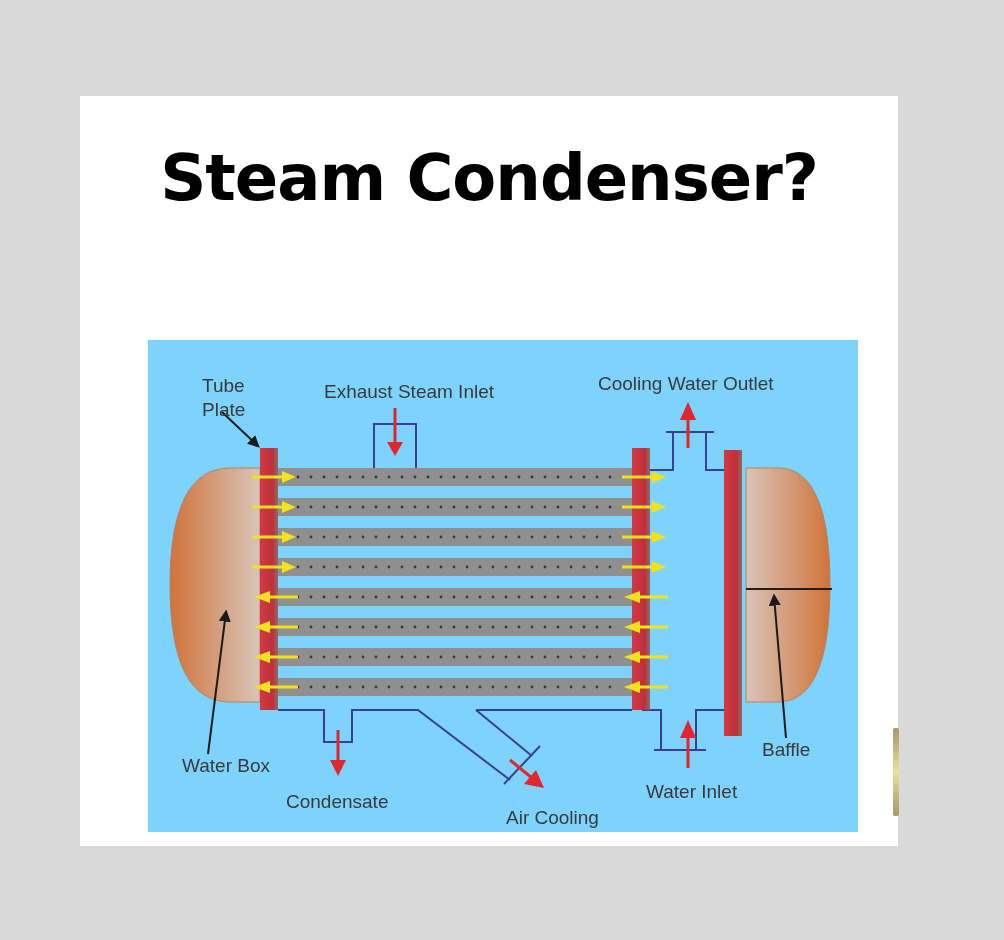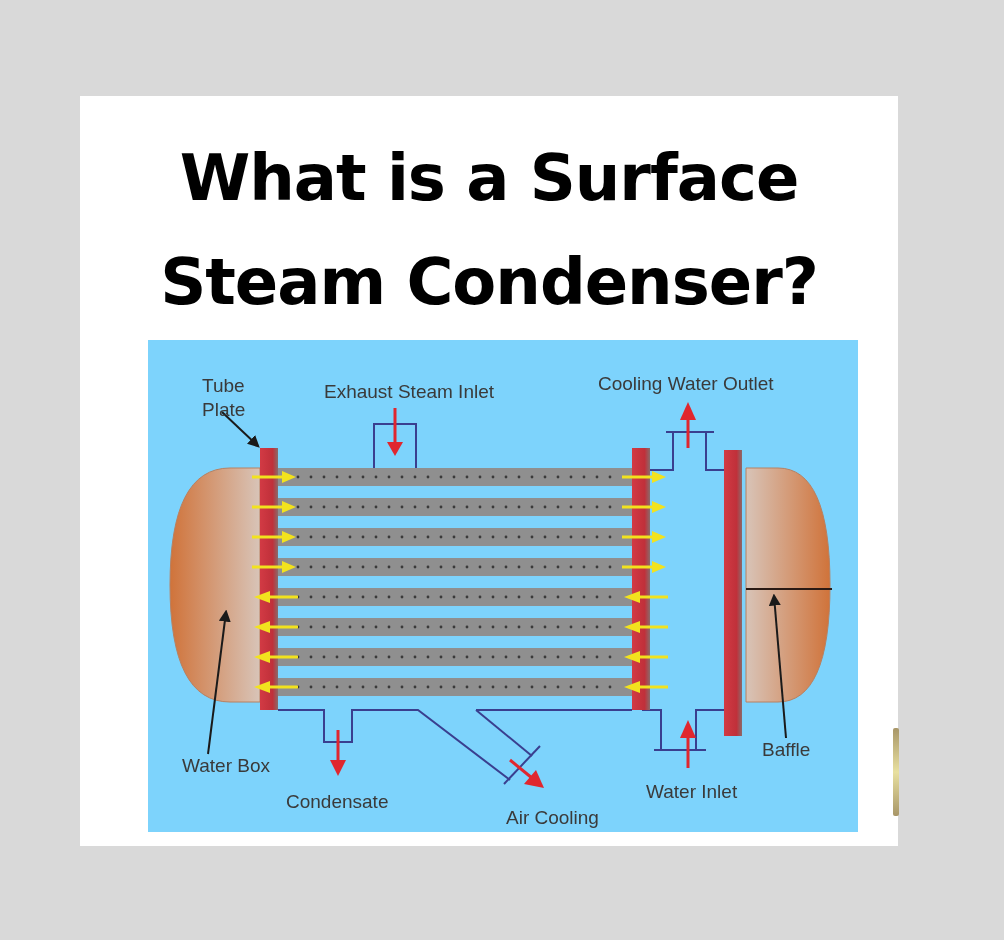--- a/index.html
+++ b/index.html
@@ -47,21 +47,20 @@
     width: 6px; height: 88px;
     background: linear-gradient(#a89668, #e8e0a0 50%, #a89668);
     border-radius: 2px;
   }
 </style>
 </head>
 <body>
 
 <div class="card">
   <div class="title">
-    <div>What is a Surface</div>
     <div>Steam Condenser?</div>
   </div>
 </div>
 
 <div class="diagram">
   <svg width="710" height="492" viewBox="0 0 710 492" xmlns="http://www.w3.org/2000/svg">
     <defs>
       <linearGradient id="boxL" x1="0" x2="1" y1="0" y2="0">
         <stop offset="0" stop-color="#d0733a"></stop>
         <stop offset="1" stop-color="#d8c4b8"></stop>

